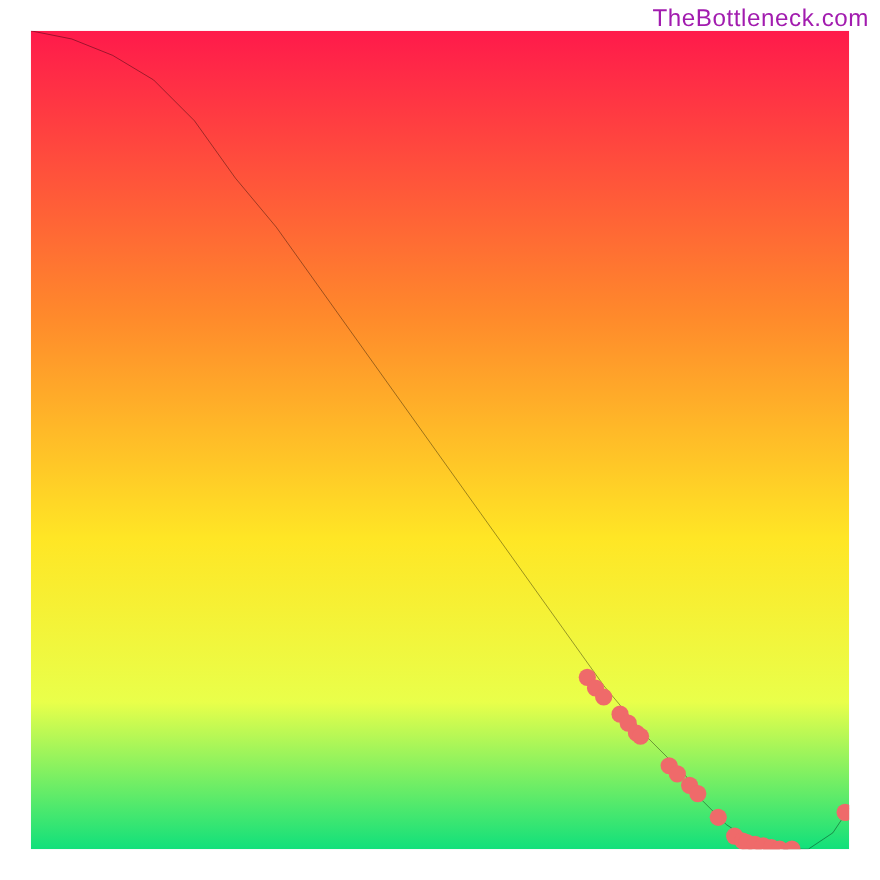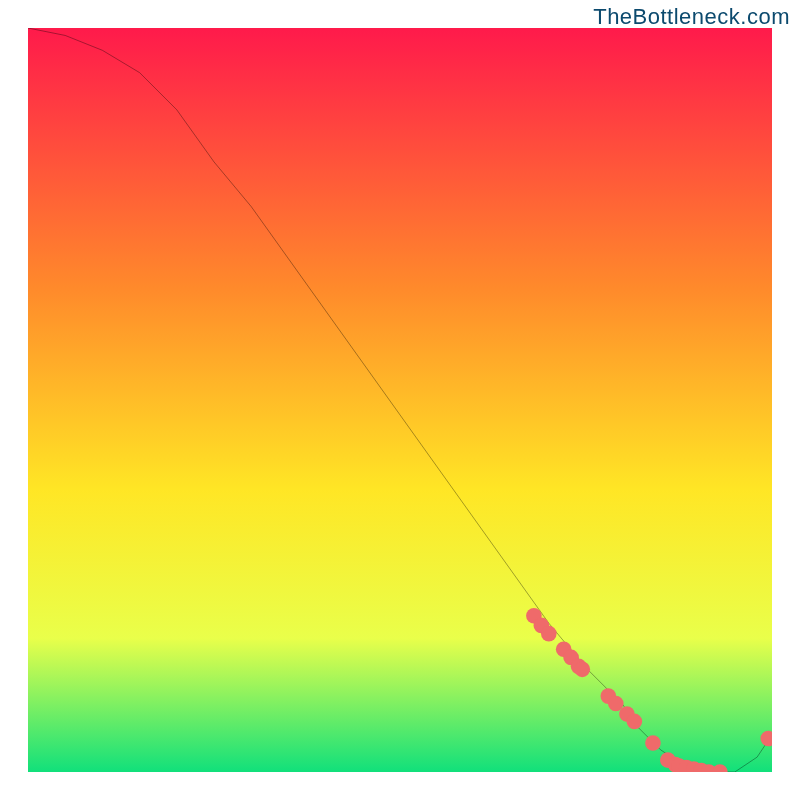--- a/index.html
+++ b/index.html
@@ -13,21 +13,21 @@
   }
   .chart-wrap {
     position: relative;
     width: 800px;
     height: 800px;
   }
   .watermark {
     position: absolute;
     top: 4px;
     right: 10px;
-    color: #0c4a6e;
+    color: #a21caf;
     font-size: 22px;
     letter-spacing: 0.5px;
     font-weight: 500;
     z-index: 5;
     user-select: none;
   }
   svg.plot {
     position: absolute;
     top: 28px;        
     left: 28px;

